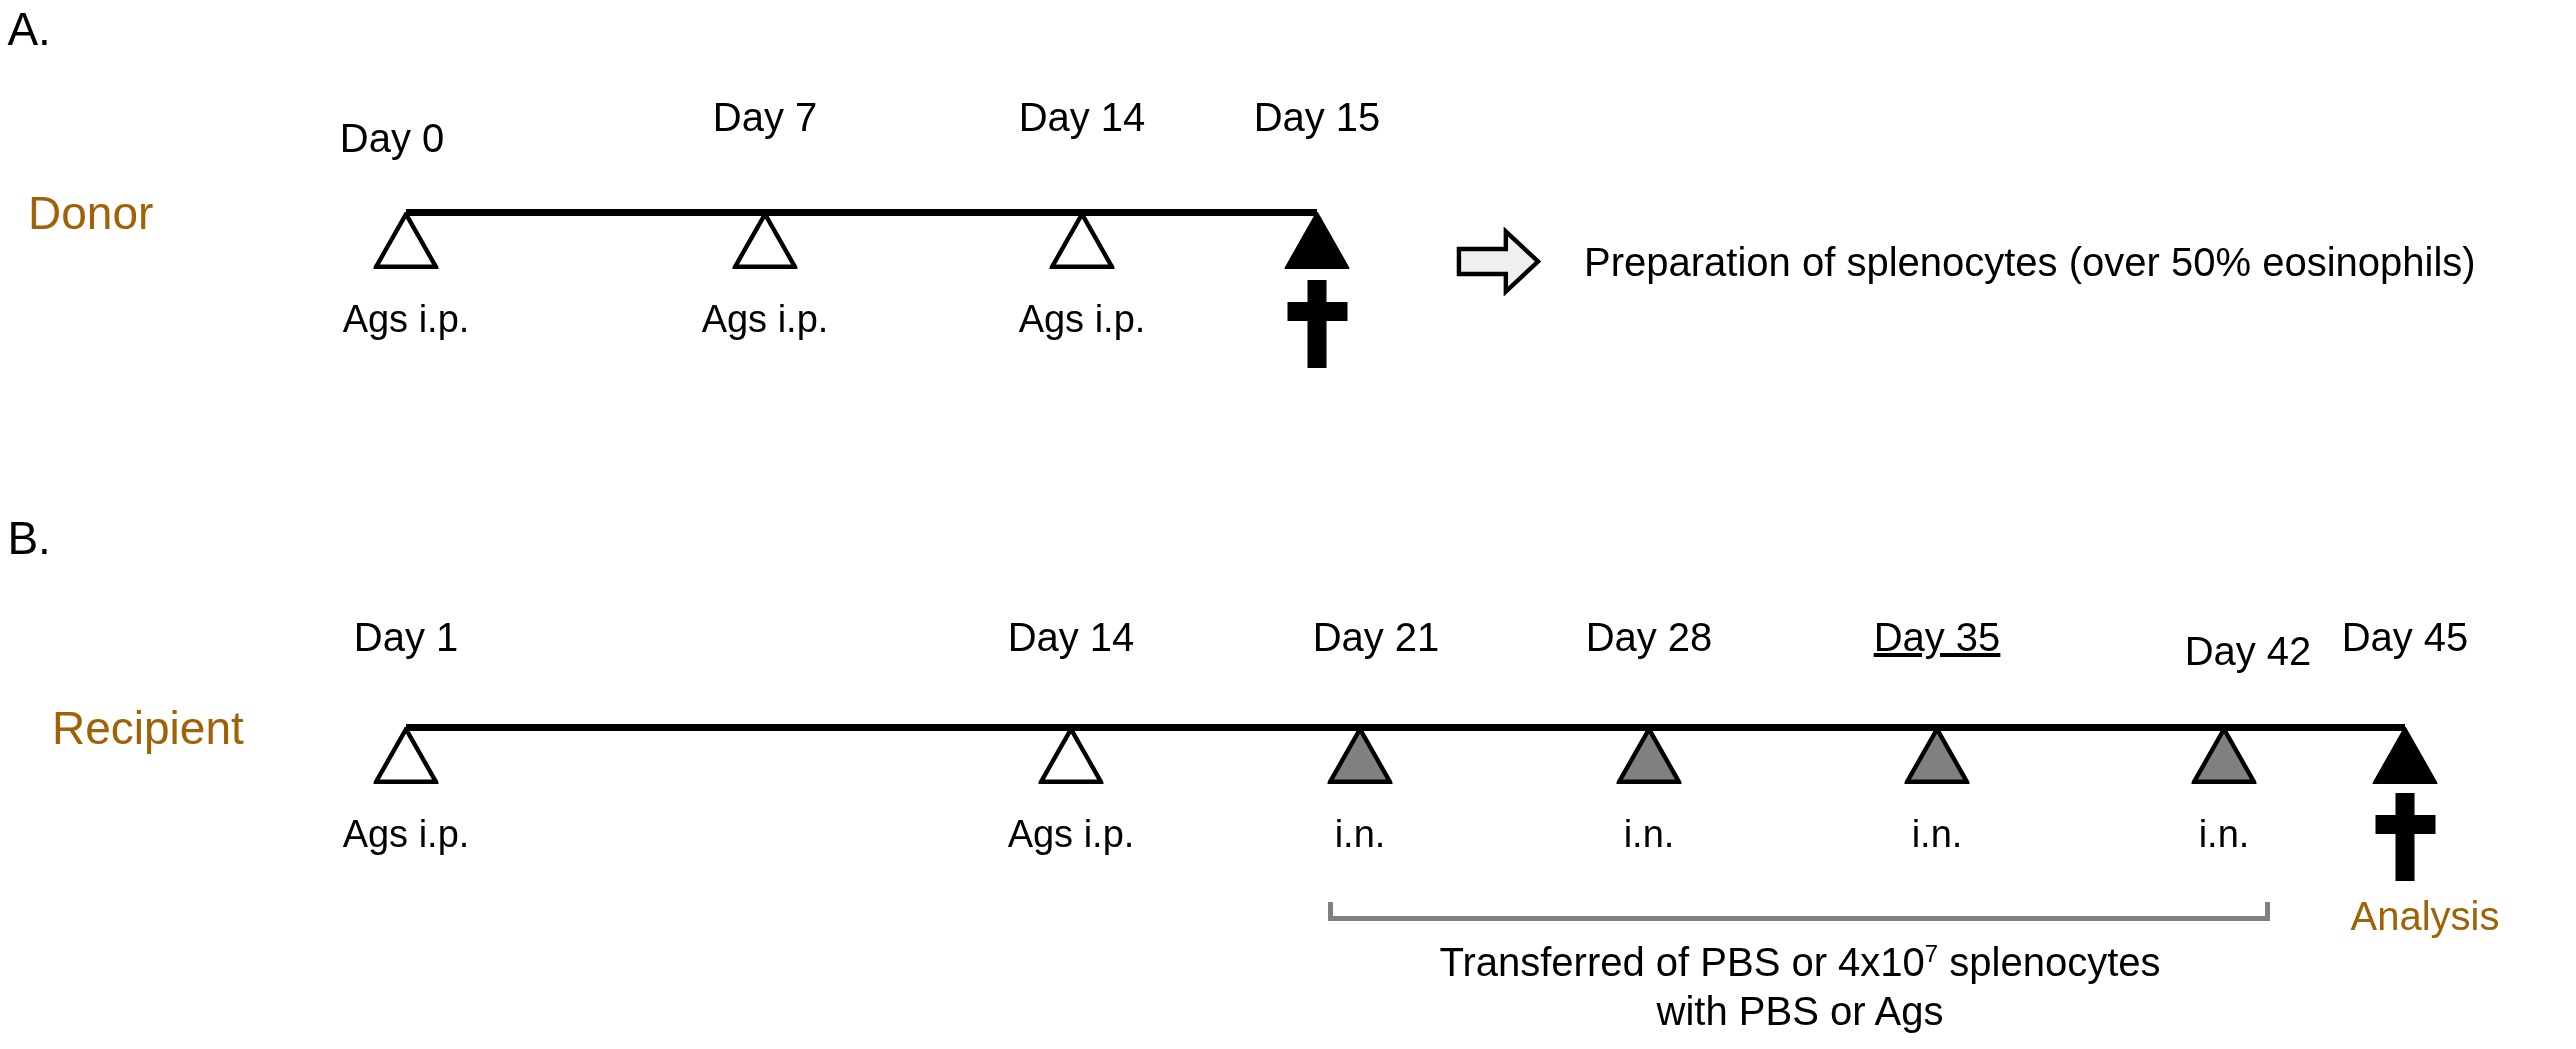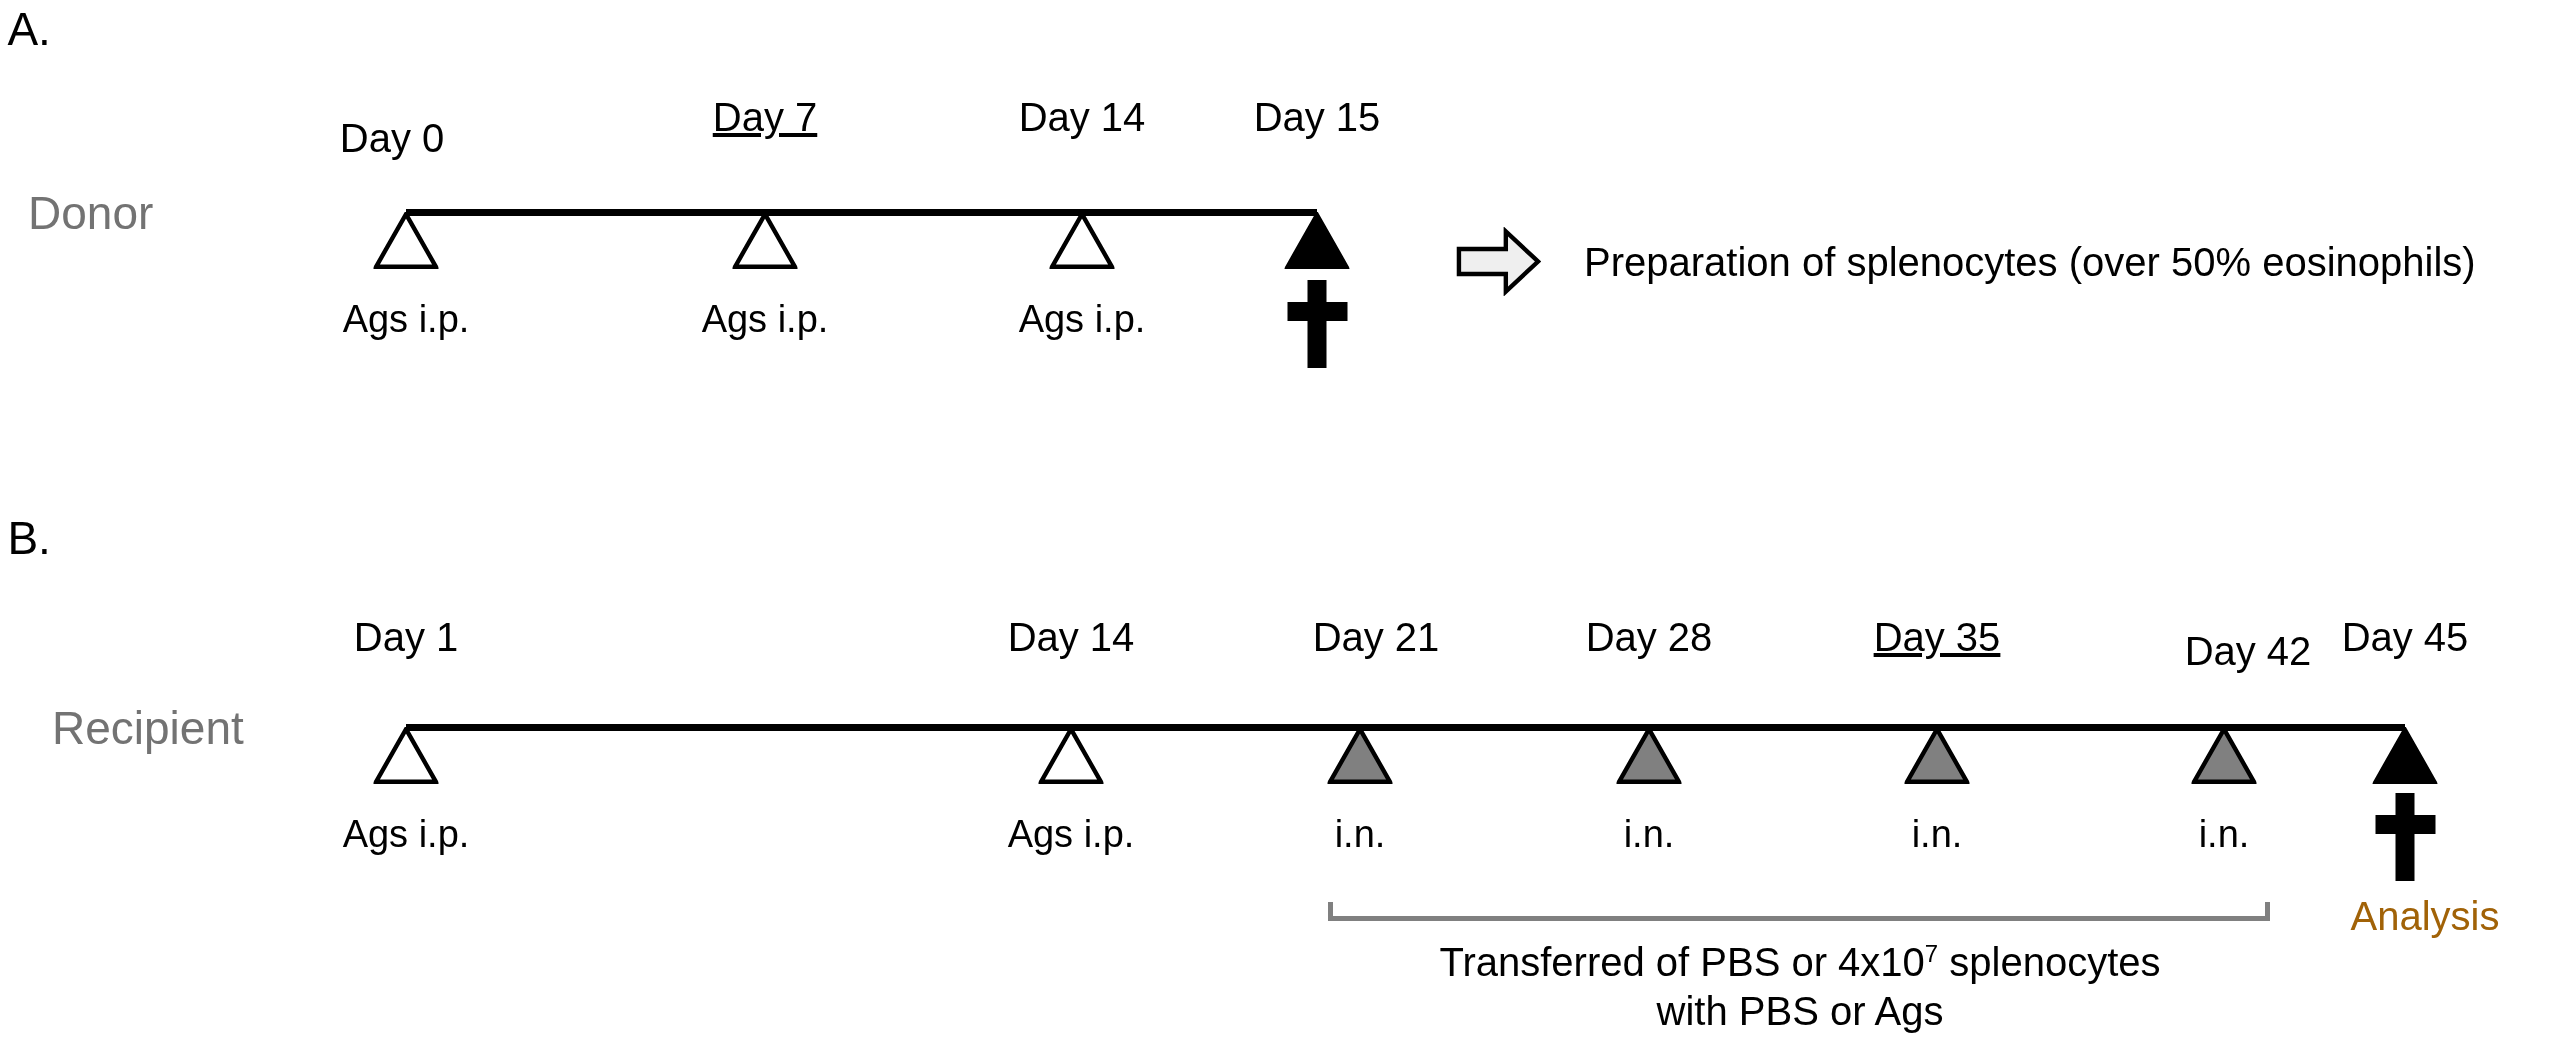--- a/index.html
+++ b/index.html
@@ -16,21 +16,21 @@
     font-size:46px;
     line-height:1;
     color:#000;
     white-space:nowrap;
   }
   .row-label{
     position:absolute;
     font-size:46px;
     line-height:1;
     white-space:nowrap;
-    color:#737373;
+    color:#a16207;
   }
   .day-label{
     position:absolute;
     font-size:40px;
     line-height:1;
     white-space:nowrap;
     color:#000;
     transform:translateX(-50%);
     text-align:center;
   }
@@ -119,21 +119,21 @@
 
 <div id="figure">
 
   <div class="panel-letter" style="left:7.4px;top:5.9px;">A.</div>
 
   <div class="row-label" style="left:28px;top:190px;">Donor</div>
 
   <div class="axis-line" style="left:406px;top:209px;width:911px;"></div>
 
   <div class="day-label" style="left:392px;top:97px;margin-top:21px;">Day 0</div>
-  <div class="day-label" style="left:765px;top:97px;text-decoration:underline;">Day 7</div>
+  <div class="day-label" style="left:765px;top:97px;">Day 7</div>
   <div class="day-label" style="left:1082px;top:97px;">Day 14</div>
   <div class="day-label" style="left:1317px;top:97px;">Day 15</div>
 
   <svg class="tri-svg" style="left:406px;top:212px;" width="65" height="57" viewBox="0 0 88 78">
     <polygon points="44,3 85,75 3,75" fill="#ffffff" stroke="#000000" stroke-width="6"></polygon>
   </svg>
   <svg class="tri-svg" style="left:765px;top:212px;" width="65" height="57" viewBox="0 0 88 78">
     <polygon points="44,3 85,75 3,75" fill="#ffffff" stroke="#000000" stroke-width="6"></polygon>
   </svg>
   <svg class="tri-svg" style="left:1082px;top:212px;" width="65" height="57" viewBox="0 0 88 78">

